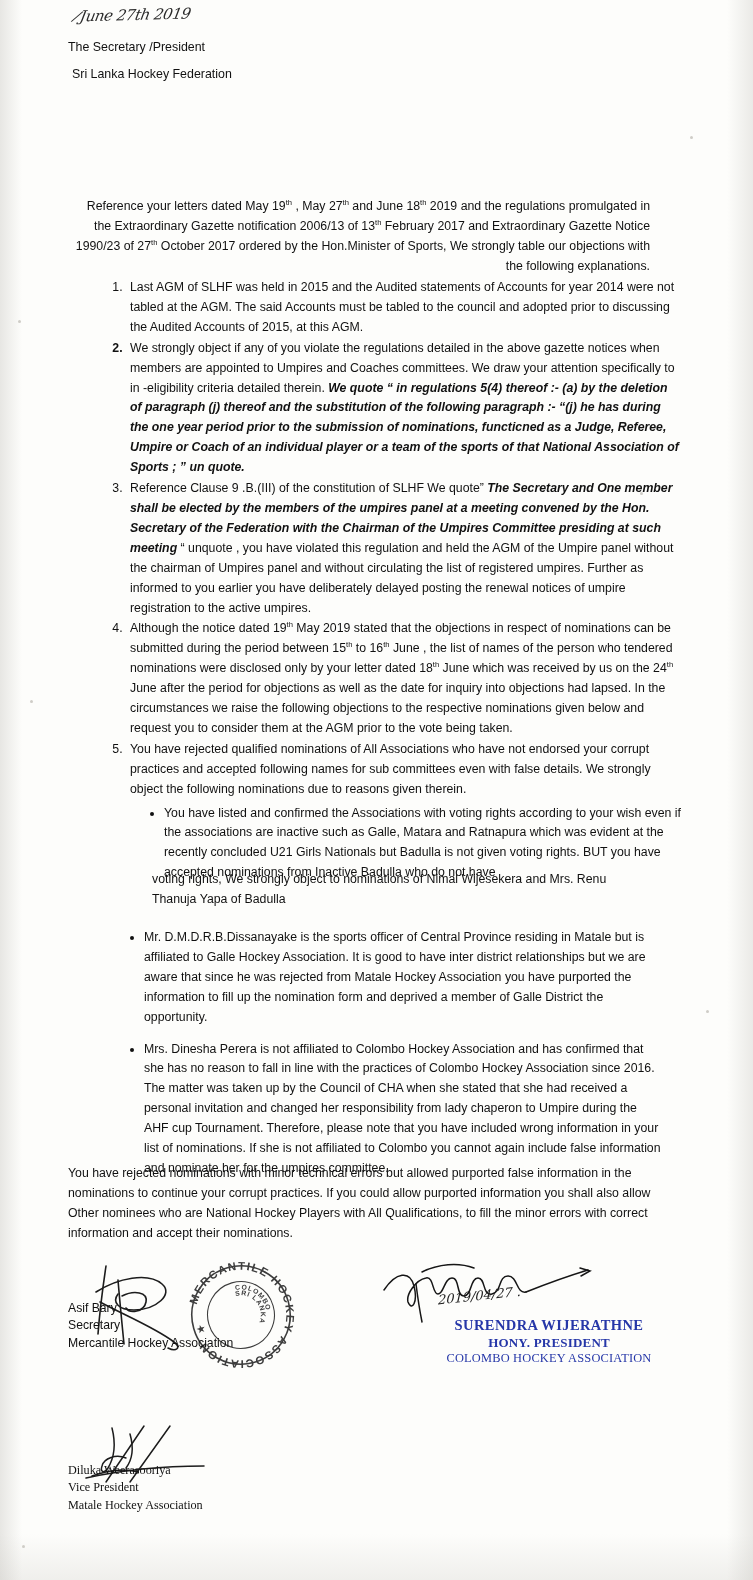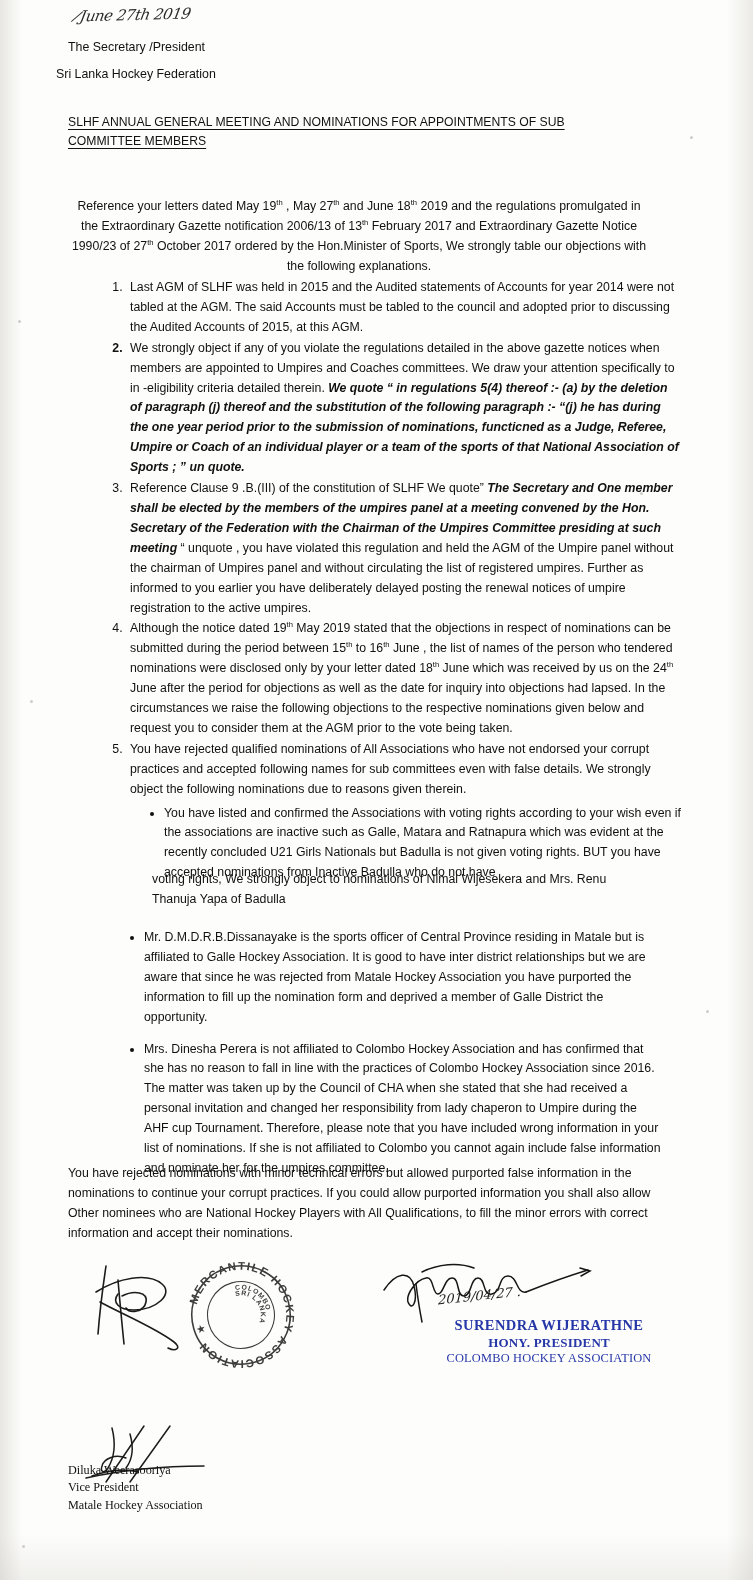--- a/index.html
+++ b/index.html
@@ -60,41 +60,41 @@
     transform: rotate(18deg);
     margin-right: 1px;
   }
 
   .addr {
     font-size: 12.4px;
     line-height: 1.2;
     margin: 0;
   }
   .addr-1 { position: absolute; left: 68px; top: 40px; }
-  .addr-2 { position: absolute; left: 56px; top: 67px; }
+  .addr-2 { position: absolute; left: 72px; top: 67px; }
 
   .subject {
     position: absolute;
     left: 68px;
     top: 113px;
     width: 560px;
     font-size: 12.2px;
     line-height: 1.55;
     text-decoration: underline;
     text-underline-offset: 2.5px;
   }
 
   .intro {
     position: absolute;
     left: 68px;
     top: 185px;
     width: 582px;
     font-size: 12.3px;
     line-height: 1.62;
-    text-align: center;
+    text-align: right;
   }
 
   ol.numbered {
     position: absolute;
     left: 96px;
     top: 278px;
     width: 556px;
     margin: 0;
     padding-left: 30px;
     font-size: 12.3px;
@@ -231,21 +231,20 @@
   <div class="speck" style="left:22px;top:1545px;width:3px;height:3px;"></div>
   <div class="speck" style="left:640px;top:492px;width:3px;height:3px;"></div>
 
   <div class="handwritten-date">
     <span class="slash">/</span><span>June 27th 2019</span>
   </div>
 
   <div class="addr addr-1">The Secretary /President</div>
   <div class="addr addr-2">Sri Lanka Hockey Federation</div>
 
-  <div class="subject">SLHF ANNUAL GENERAL MEETING AND NOMINATIONS FOR APPOINTMENTS OF SUB COMMITTEE MEMBERS</div>
 
   <p class="intro"><span>Reference your letters dated May 19</span><sup>th</sup><span> , May 27</span><sup>th</sup><span> and June 18</span><sup>th</sup><span> 2019 and the regulations promulgated in the Extraordinary Gazette notification 2006/13 of 13</span><sup>th</sup><span> February 2017 and Extraordinary Gazette Notice 1990/23 of 27</span><sup>th</sup><span> October 2017 ordered by the Hon.Minister of Sports,  We strongly table our objections with the following explanations.</span></p>
 
   <ol class="numbered">
 
     <li><span class="li-body">Last AGM of SLHF was held in 2015 and the Audited statements of Accounts for year 2014 were not tabled at the AGM. The said Accounts must be tabled to the council and adopted prior to discussing the Audited Accounts of 2015, at this AGM.</span></li>
 
     <li class="bold-marker"><span class="li-body"><span>We strongly object if any of you violate the regulations detailed in the above gazette notices when members are appointed to Umpires and Coaches committees. We draw your attention specifically to in -eligibility criteria detailed therein. </span><span class="quoted">We quote “  in regulations 5(4) thereof :- (a) by the deletion of paragraph (j) thereof  and the substitution of the following paragraph :- “(j) he has during the one year period prior to the submission of nominations, functicned as a Judge, Referee, Umpire or Coach of an individual player or a team of the sports of that National Association of Sports ; ”  un quote.</span></span></li>
 
     <li><span class="li-body"><span>Reference Clause 9 .B.(III) of the constitution of SLHF We quote” </span><span class="quoted">The Secretary and One member shall be elected by the members of the umpires panel at a meeting convened by the Hon. Secretary of the Federation with the Chairman of the Umpires Committee presiding at such meeting </span><span>“ unquote , you have violated this regulation and held the AGM of the Umpire panel without the chairman of Umpires panel and without circulating the list of registered umpires. Further as informed to you earlier you have deliberately delayed posting the renewal notices of umpire registration to the active umpires.</span></span></li>
@@ -292,20 +291,25 @@
     </text>
     <text font-family="Liberation Sans, sans-serif" font-size="7" font-weight="bold" fill="#3d3d3d" letter-spacing="0.8">
       <textPath href="#innerArcB" startOffset="26%">COLOMBO</textPath>
     </text>
     <text font-family="Liberation Sans, sans-serif" font-size="7" font-weight="bold" fill="#3d3d3d" letter-spacing="0.8">
       <textPath href="#innerArcA" startOffset="25%">SRI LANKA</textPath>
     </text>
     <text x="12" y="66" font-family="DejaVu Sans, sans-serif" font-size="11" fill="#3d3d3d">★</text>
   </svg>
 
+  <div class="sig-block sig-left">
+    <div class="sig-line">Asif Bary</div>
+    <div class="sig-line">Secretary</div>
+    <div class="sig-line">Mercantile Hockey Association</div>
+  </div>
 
   <svg class="signature-ink" style="left:382px;top:1256px;" width="240" height="70" viewBox="0 0 240 70">
     <g fill="none" stroke="#161616" stroke-width="1.5" stroke-linecap="round">
       <path d="M2 34 C14 16, 28 14, 32 30 C36 46, 30 56, 26 46 C24 38, 34 24, 44 22 C52 20, 50 38, 56 38 C62 38, 62 22, 70 22 C78 22, 74 40, 82 40 C90 40, 88 22, 96 22 C104 22, 100 40, 110 38 C120 36, 116 20, 126 20 C136 20, 134 38, 144 36"></path>
       <path d="M40 16 C56 8, 76 6, 92 12"></path>
       <path d="M144 36 C164 28, 186 20, 206 14"></path>
       <path d="M198 12 L208 15 L199 20"></path>
       <path d="M34 28 C36 44, 38 56, 40 66"></path>
     </g>
   </svg>

